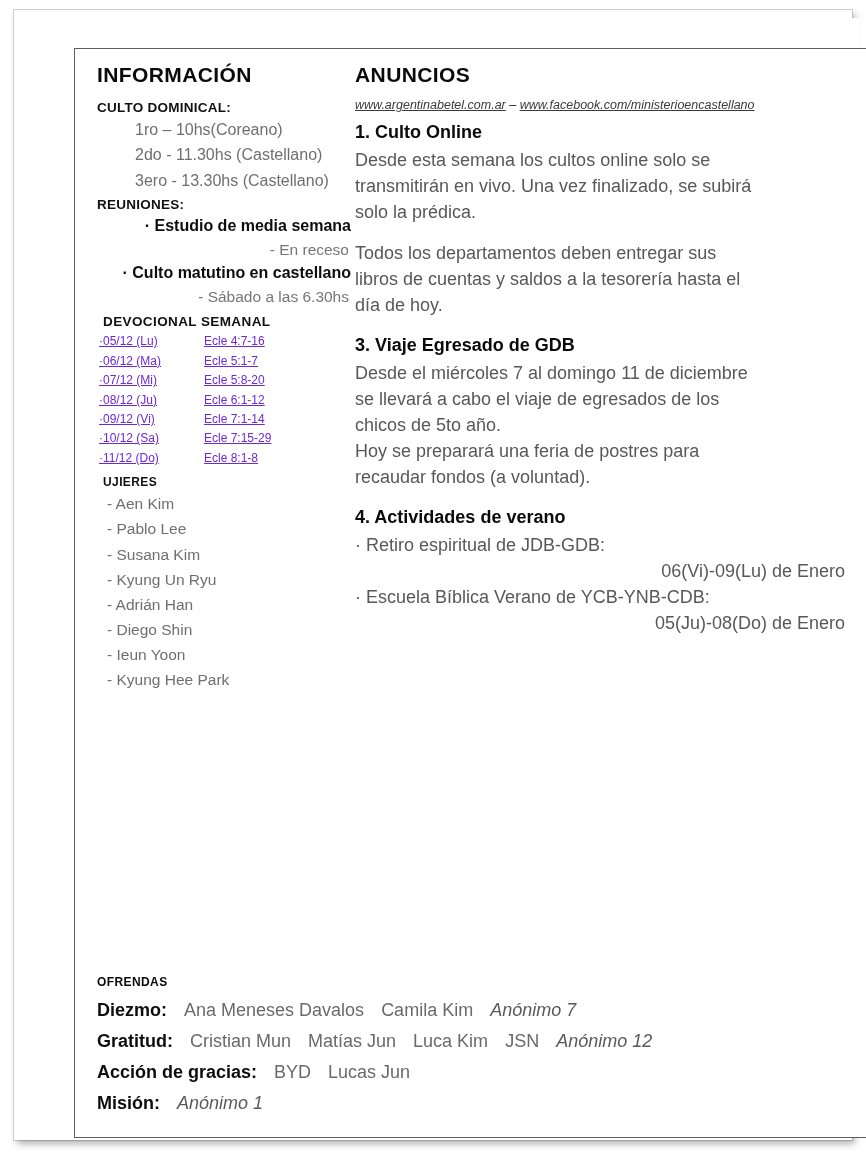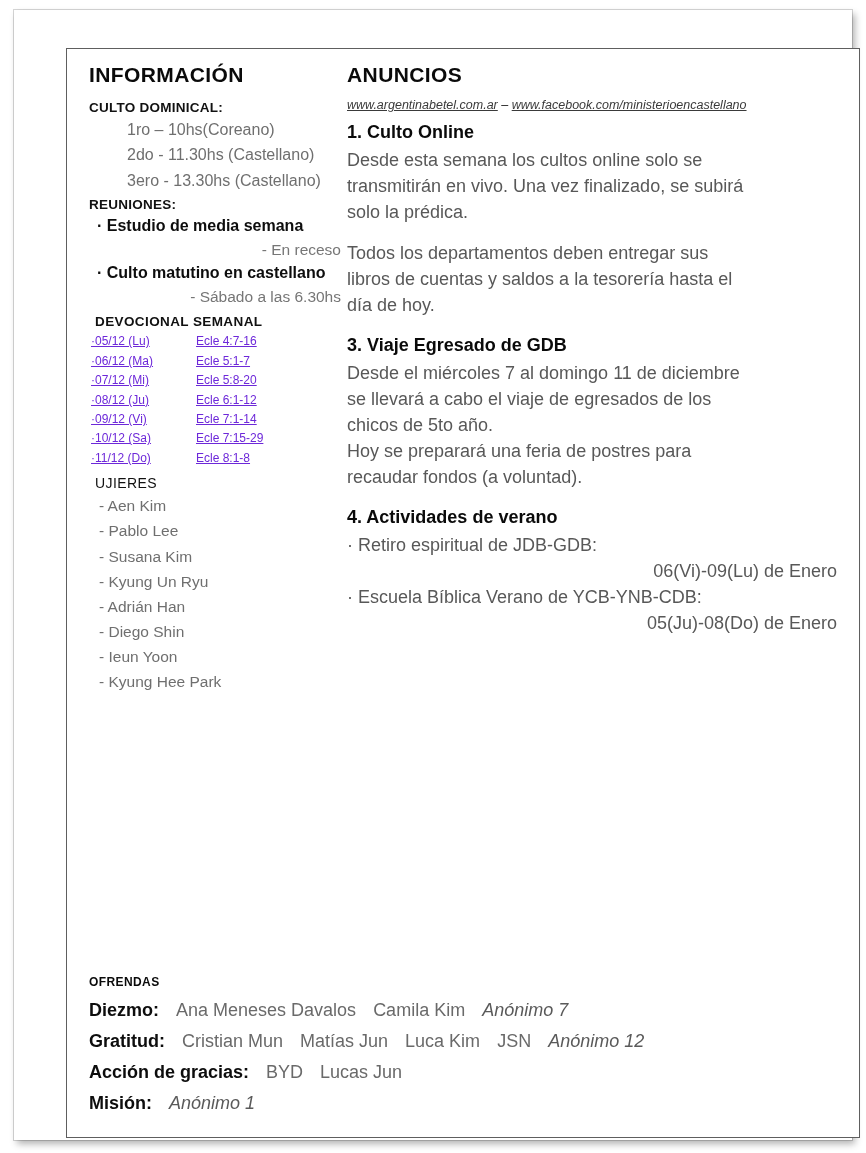--- a/index.html
+++ b/index.html
@@ -14,21 +14,21 @@
   .page-shadow {
     position:absolute;
     left:14px; top:10px;
     width:838px; height:1130px;
     background:#ffffff;
     box-shadow:3px 4px 7px rgba(0,0,0,0.30), 0 0 0 1px rgba(210,210,210,0.9);
   }
 
   .sheet {
     position:absolute;
-    left:30px; top:18px;
+    left:38px; top:18px;
     width:822px; height:1112px;
     background:#ffffff;
   }
 
   .frame {
     position:absolute;
     left:36px; top:30px;
     width:794px; height:1090px;
     border:1.3px solid #5e5e5e;
     background:#ffffff;
@@ -80,20 +80,21 @@
     white-space:nowrap;
   }
 
   .reunion-item {
     font-size:16px;
     font-weight:bold;
     color:#0d0d0d;
     padding-left:8px;
     line-height:1.5;
     white-space:nowrap;
+    text-align:right;
   }
   .reunion-sub {
     font-size:15.5px;
     color:#767676;
     text-align:right;
     padding-right:2px;
     line-height:1.5;
   }
 
   .dev-head {
@@ -110,22 +111,22 @@
     font-size:12px;
     color:#6d28d9;
     line-height:1.62;
     padding-left:2px;
     text-decoration:underline;
   }
   .dev-date { width:105px; flex:0 0 105px; }
   .dev-ref  { flex:1 1 auto; }
 
   .uj-head {
-    font-size:14px;
-    font-weight:normal;
+    font-size:12px;
+    font-weight:bold;
     letter-spacing:0.4px;
     color:#111111;
     margin-top:7px;
     margin-bottom:2px;
     padding-left:6px;
   }
   .uj-row {
     font-size:15.5px;
     color:#6f6f6f;
     line-height:1.62;

